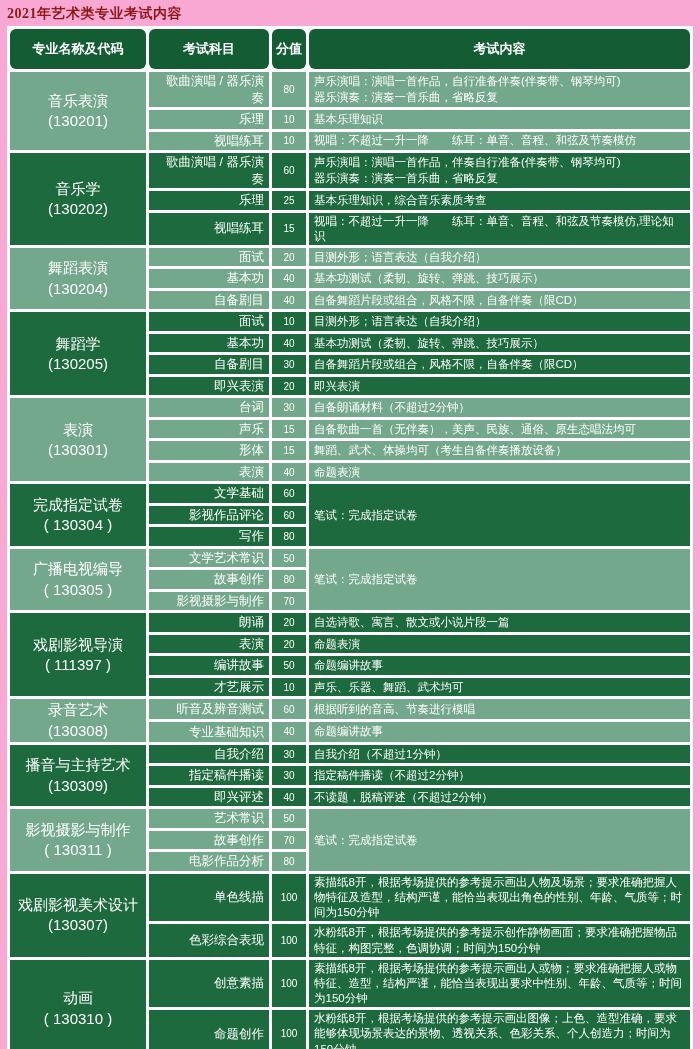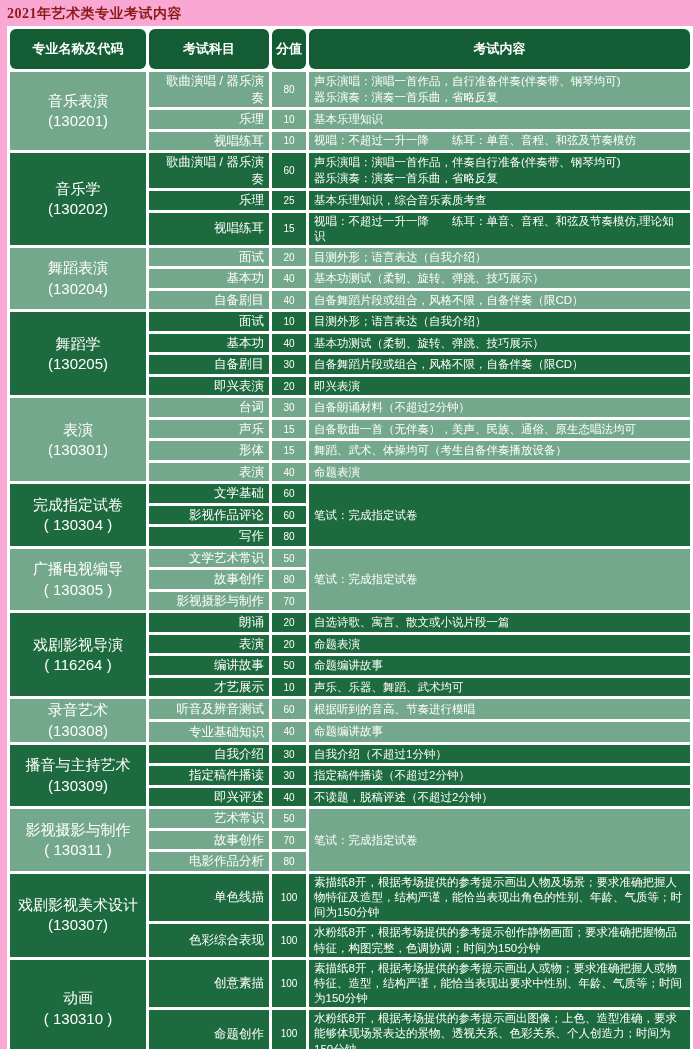--- a/index.html
+++ b/index.html
@@ -185,21 +185,21 @@
           <td class="subject">故事创作</td>
           <td class="score">80</td>
         </tr>
         <tr class="tone-light">
           <td class="subject">影视摄影与制作</td>
           <td class="score">70</td>
         </tr>
         <tr class="tone-dark">
           <td class="major" rowspan="4">
             <div>戏剧影视导演</div>
-            <div>( 116264 )</div>
+            <div>( 111397 )</div>
           </td>
           <td class="subject">朗诵</td>
           <td class="score">20</td>
           <td class="content">自选诗歌、寓言、散文或小说片段一篇</td>
         </tr>
         <tr class="tone-dark">
           <td class="subject">表演</td>
           <td class="score">20</td>
           <td class="content">命题表演</td>
         </tr>

